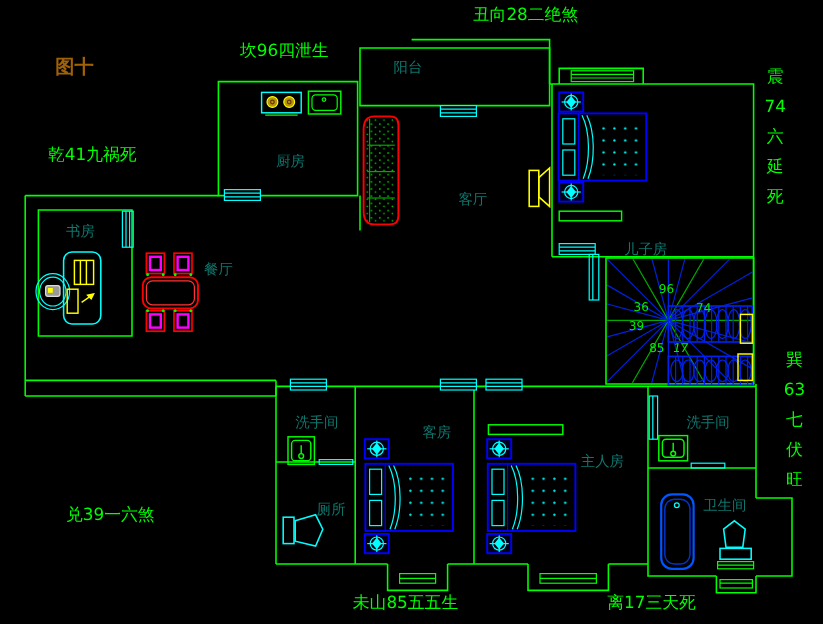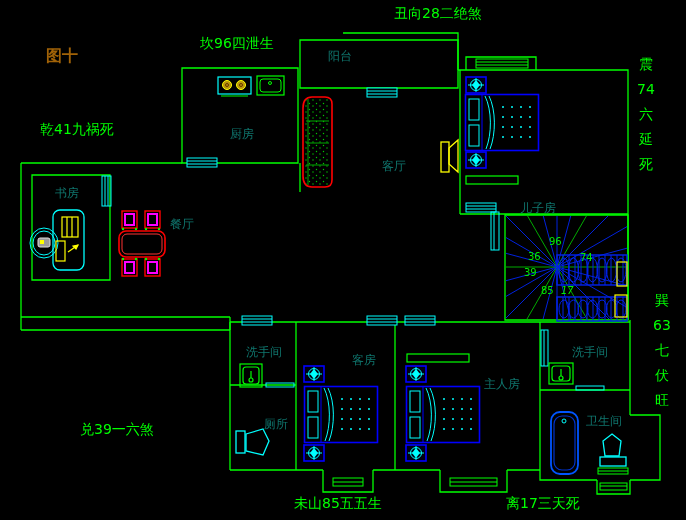--- a/index.html
+++ b/index.html
@@ -302,21 +302,21 @@
     <rect x="598" y="468" width="30" height="6" stroke="#00ff00" stroke-width="1"></rect>
     <line x1="598" y1="471" x2="628" y2="471" stroke="#00ff00" stroke-width="1"></line>
   </g>
 </svg>
 
 <div class="title" style="left:46px;top:46px;">图十</div>
 
 <div class="lbl" style="left:200px;top:36px;">坎96四泄生</div>
 <div class="lbl" style="left:394px;top:6px;">丑向28二绝煞</div>
 <div class="lbl" style="left:40px;top:122px;">乾41九祸死</div>
-<div class="lbl" style="left:80px;top:422px;">兑39一六煞</div>
+<div class="lbl" style="left:55px;top:422px;">兑39一六煞</div>
 <div class="vert" style="left:633px;top:52px;">震
 74
 六
 延
 死</div>
 <div class="vert" style="left:649px;top:288px;">巽
 63
 七
 伏
 旺</div>

